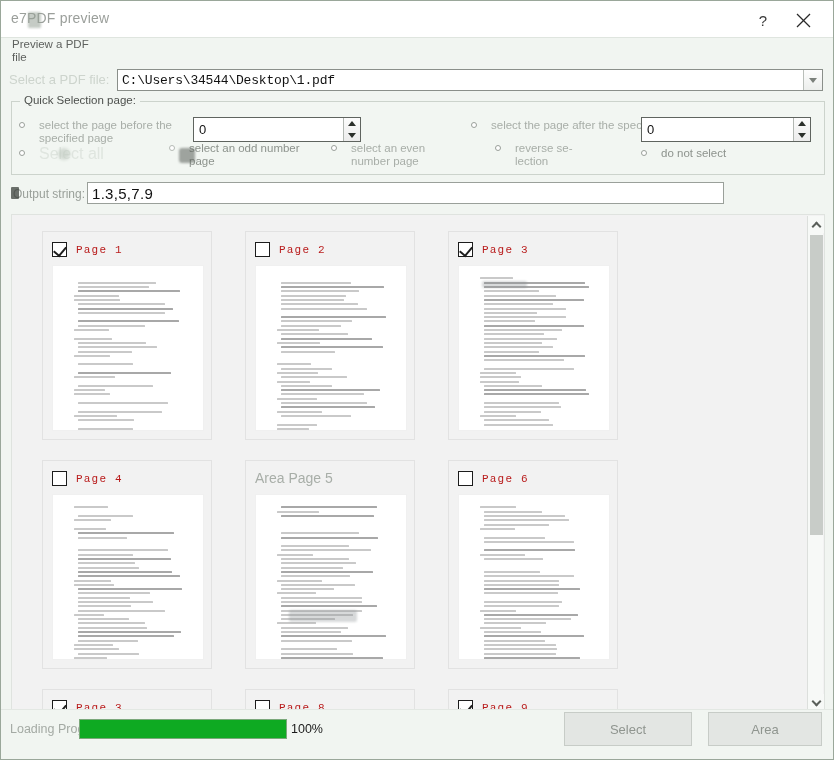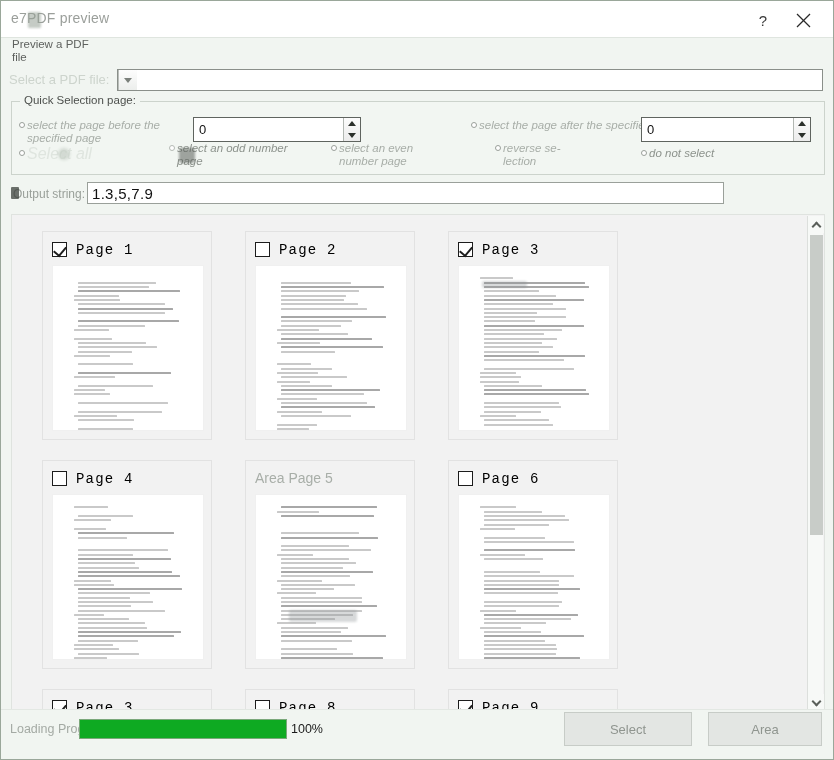--- a/index.html
+++ b/index.html
@@ -100,22 +100,22 @@
     background: #f2f6f2;
   }
   .group-title {
     position: absolute; left: 8px; top: -8px;
     background: #f1f5f1;
     padding: 0 4px;
     font-size: 11.5px; color: #4d504d;
   }
   .radio {
     position: absolute;
-    display: flex; align-items: flex-start; gap: 2px;
-    font-size: 11.5px; line-height: 13px; font-style: italic;
+    display: flex; align-items: flex-start; gap: 14px;
+    font-size: 11.5px; line-height: 13px;
   }
   .radio .dot {
     flex: 0 0 auto;
     width: 6px; height: 6px;
     margin-top: 3px;
     border: 1px solid #9aa09a;
     border-radius: 50%;
     background: #fff;
   }
   .radio .lbl { color: #a8aea8; max-width: 140px; }
@@ -257,21 +257,21 @@
   .cbox.checked::after {
     content: "";
     position: absolute; left: 3px; top: 1px;
     width: 6px; height: 10px;
     border-right: 2px solid #1c1c1c;
     border-bottom: 2px solid #1c1c1c;
     transform: rotate(40deg);
   }
   .card-title {
     font-family: "Liberation Mono", monospace;
-    font-size: 14px; color: #000000;
+    font-size: 11px; color: #b91c1c;
     letter-spacing: 1.2px;
   }
   .card-title.ghost {
     font-family: "Liberation Sans", sans-serif;
     font-size: 14px; color: #a8aea8;
     letter-spacing: 0;
     line-height: 15px;
     max-width: 120px;
   }
   .thumb {
@@ -375,20 +375,21 @@
       <svg width="15" height="15" viewBox="0 0 15 15">
         <line x1="1" y1="1" x2="14" y2="14" stroke="#2a2a2a" stroke-width="1.2"></line>
         <line x1="14" y1="1" x2="1" y2="14" stroke="#2a2a2a" stroke-width="1.2"></line>
       </svg>
     </div>
   </div>
 
   <div class="sec-label preview-label">Preview a PDF file</div>
   <div class="file-label">Select a PDF file:</div>
   <div class="file-input-wrap">
+    <div class="file-input-text">C:\Users\34544\Desktop\1.pdf</div>
     <div class="file-drop">
       <span class="caret-down"></span>
     </div>
   </div>
 
   <div class="group">
     <div class="group-title">Quick Selection page:</div>
   </div>
 
   <div class="radio r-before">

